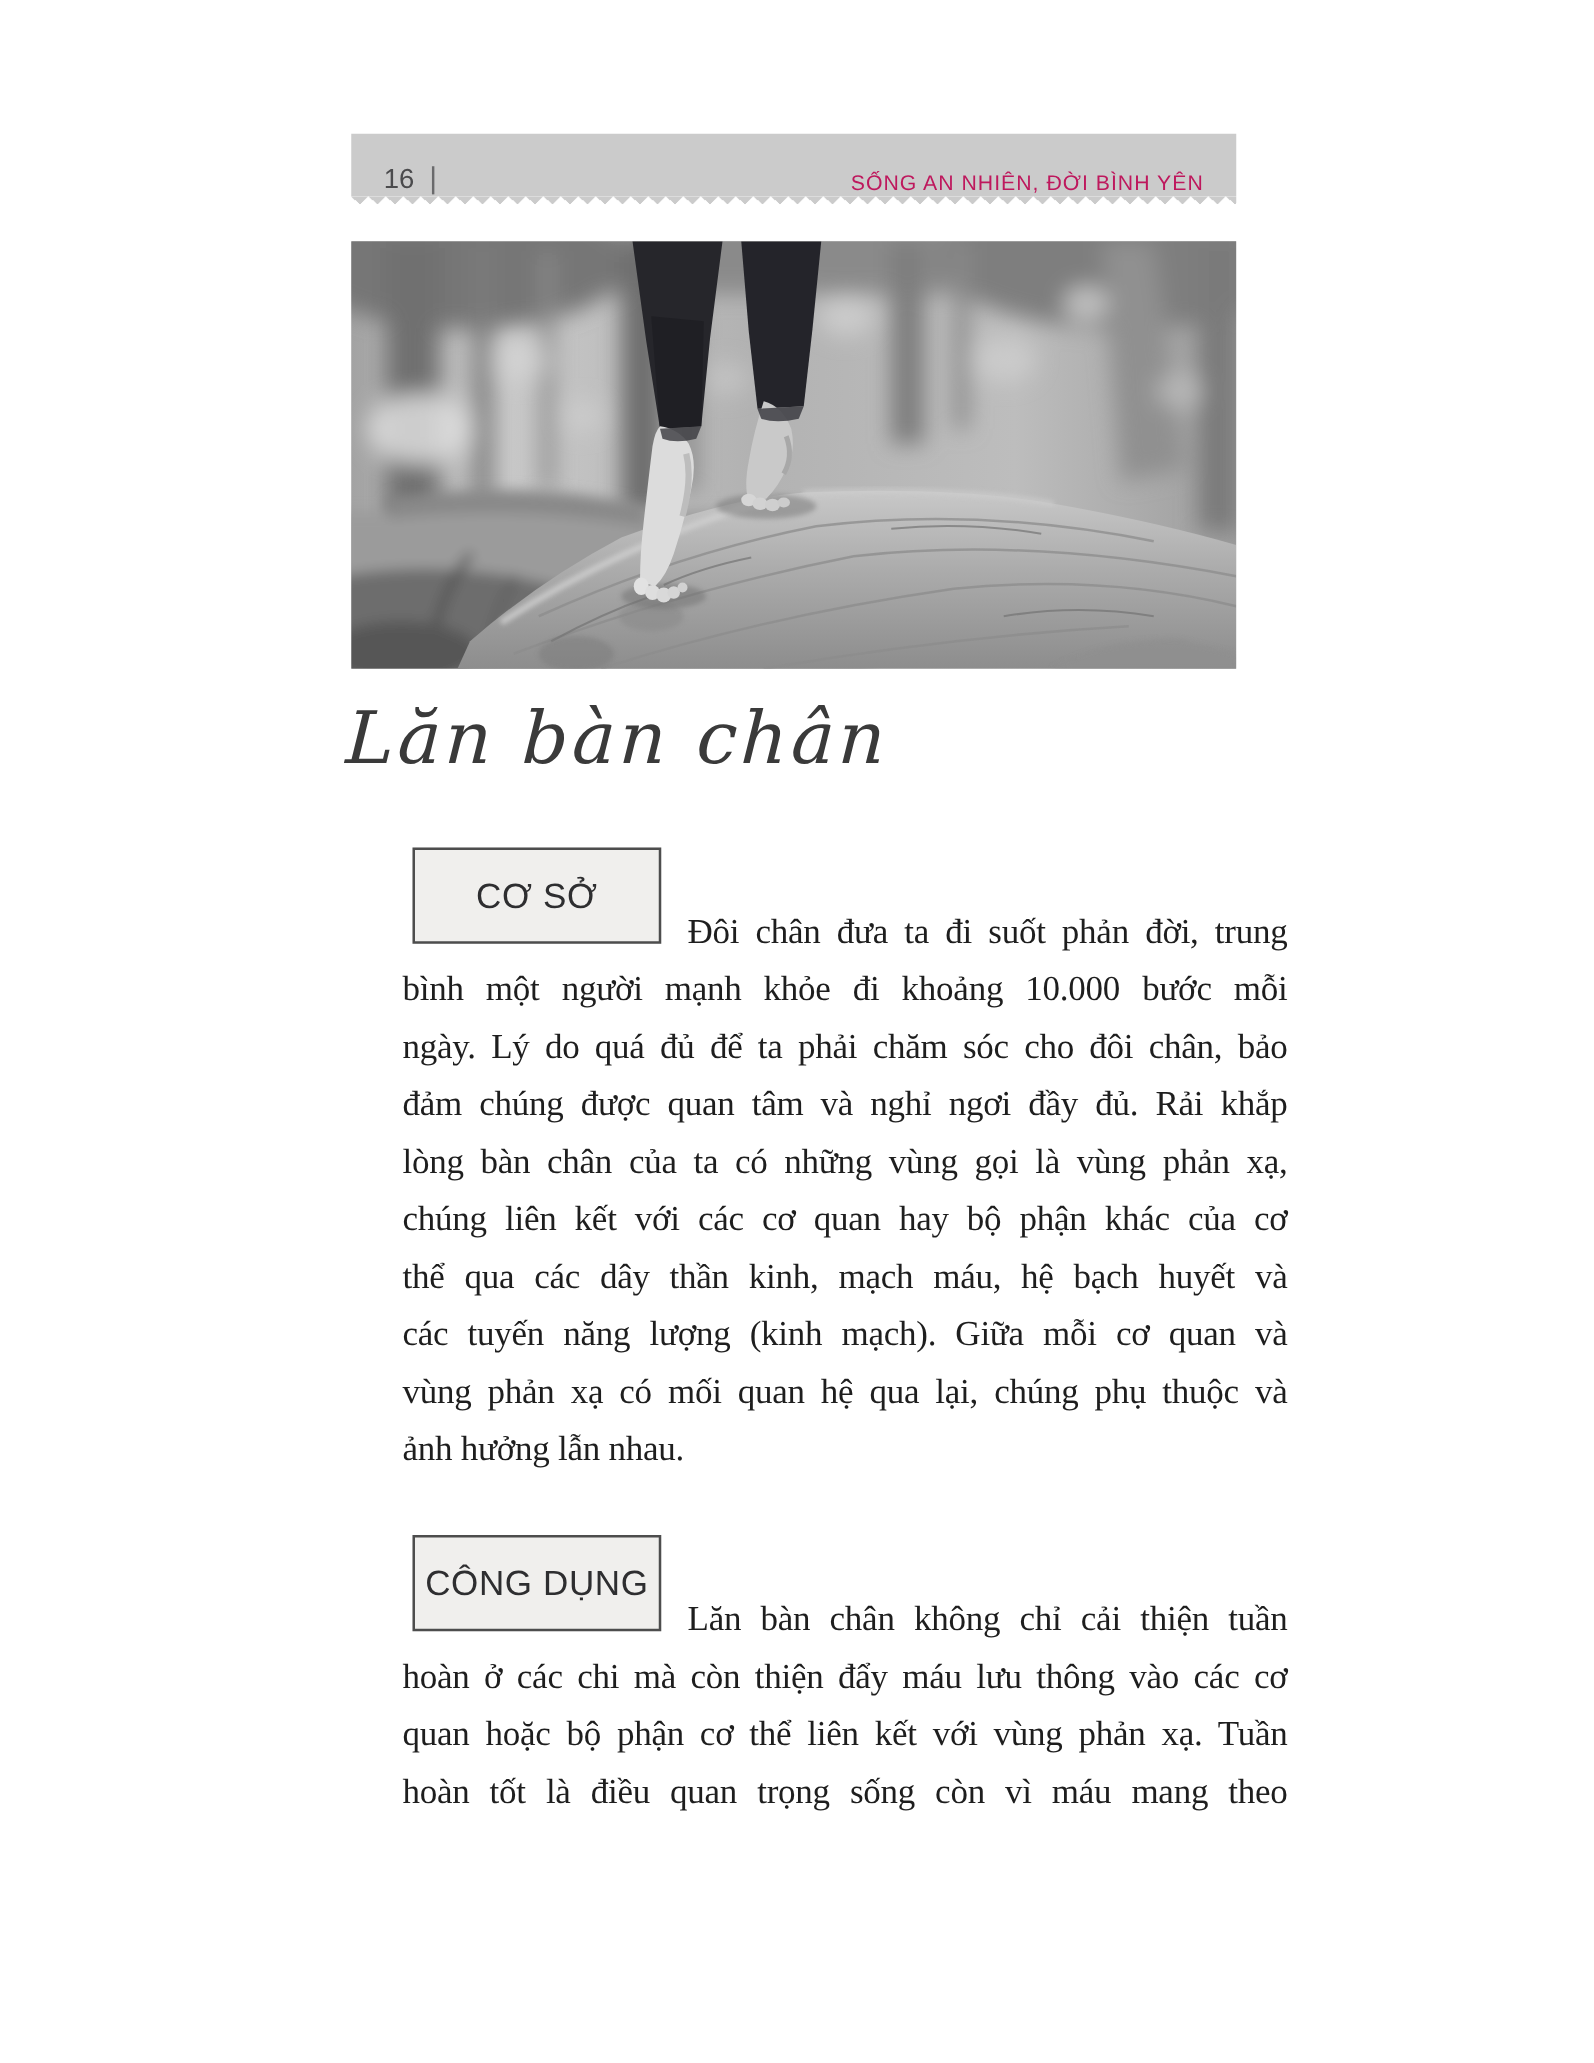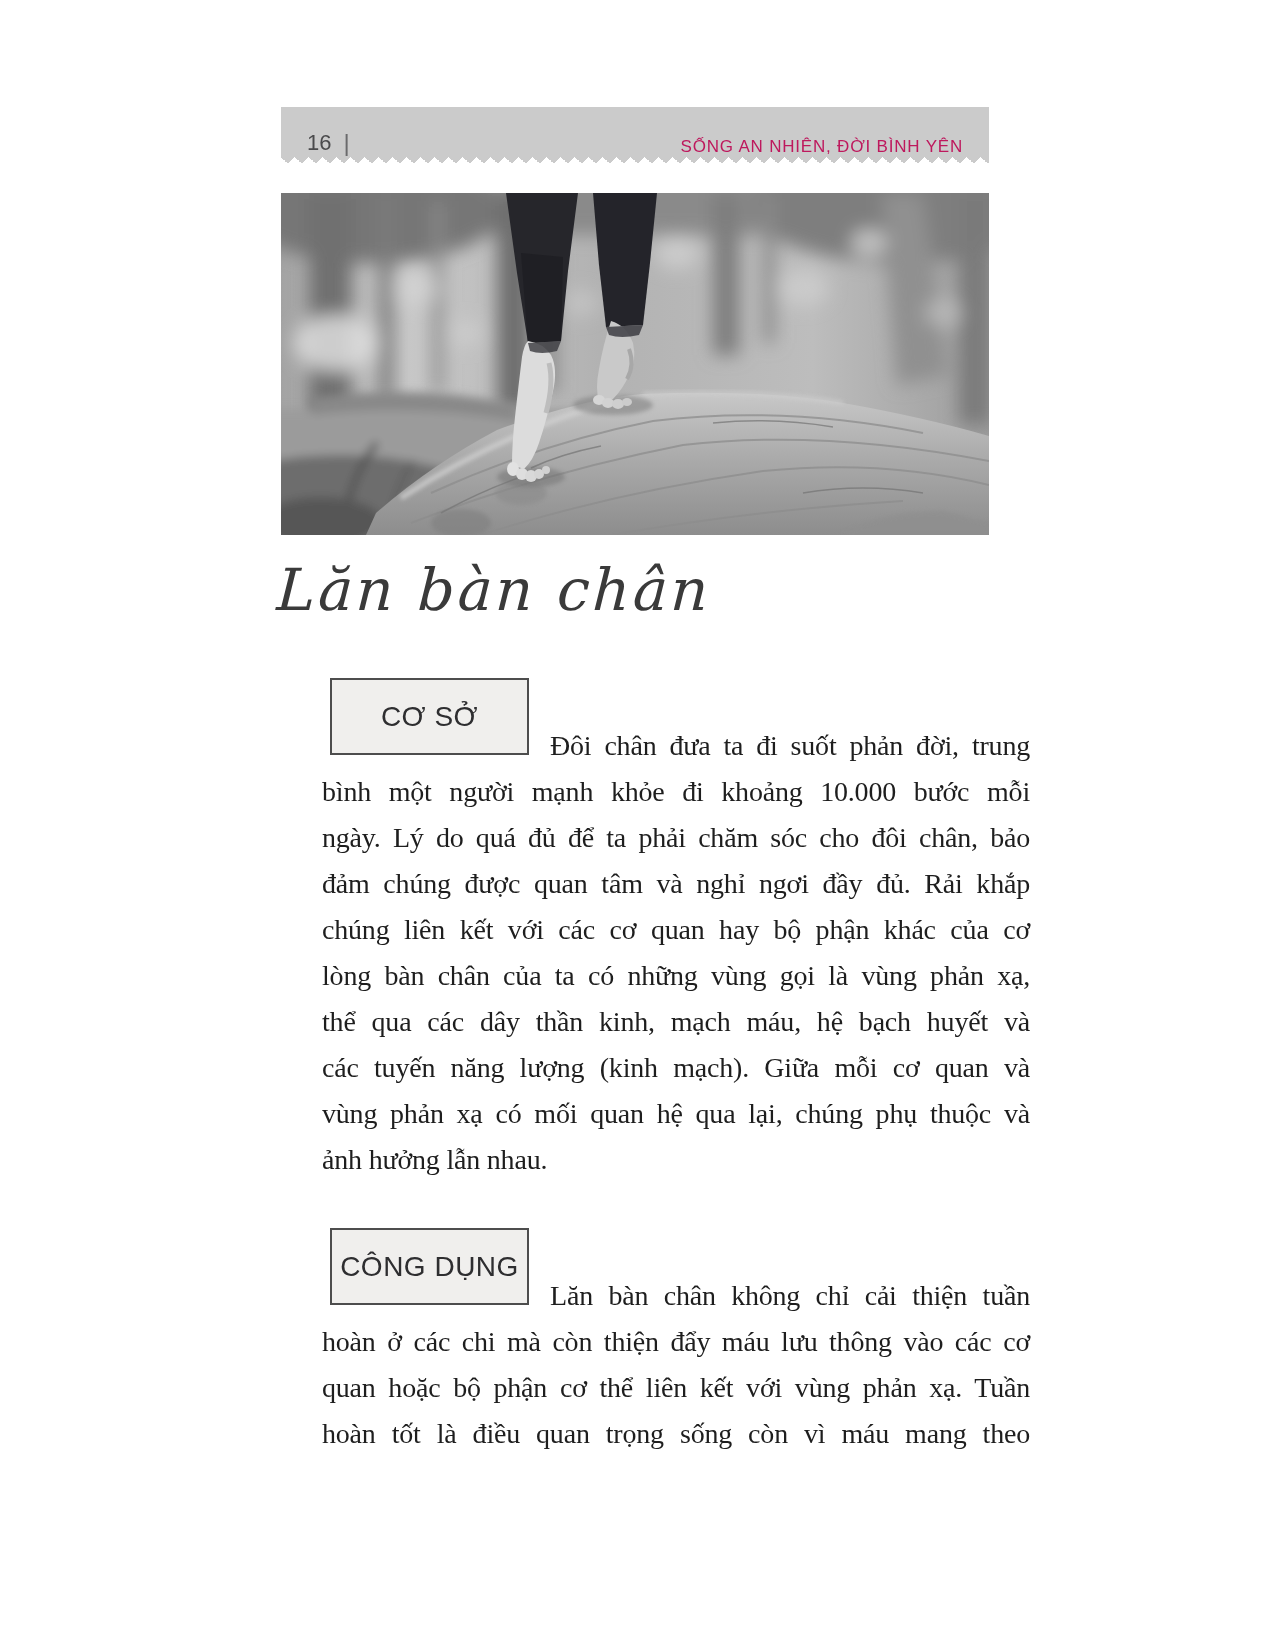--- a/index.html
+++ b/index.html
@@ -167,22 +167,22 @@
     <h1 class="script-title">Lăn bàn chân</h1>
 
     <section class="para para-1">
       <div class="label-box">
         <span>CƠ SỞ</span>
       </div>
       <div class="line first">Đôi chân đưa ta đi suốt phản đời, trung</div>
       <div class="line">bình một người mạnh khỏe đi khoảng 10.000 bước mỗi</div>
       <div class="line">ngày. Lý do quá đủ để ta phải chăm sóc cho đôi chân, bảo</div>
       <div class="line">đảm chúng được quan tâm và nghỉ ngơi đầy đủ. Rải khắp</div>
+      <div class="line">lòng bàn chân của ta có những vùng gọi là vùng phản xạ,</div>
       <div class="line">chúng liên kết với các cơ quan hay bộ phận khác của cơ</div>
-      <div class="line">lòng bàn chân của ta có những vùng gọi là vùng phản xạ,</div>
       <div class="line">thể qua các dây thần kinh, mạch máu, hệ bạch huyết và</div>
       <div class="line">các tuyến năng lượng (kinh mạch). Giữa mỗi cơ quan và</div>
       <div class="line">vùng phản xạ có mối quan hệ qua lại, chúng phụ thuộc và</div>
       <div class="line endline">ảnh hưởng lẫn nhau.</div>
     </section>
 
     <section class="para para-2">
       <div class="label-box">
         <span>CÔNG DỤNG</span>
       </div>

